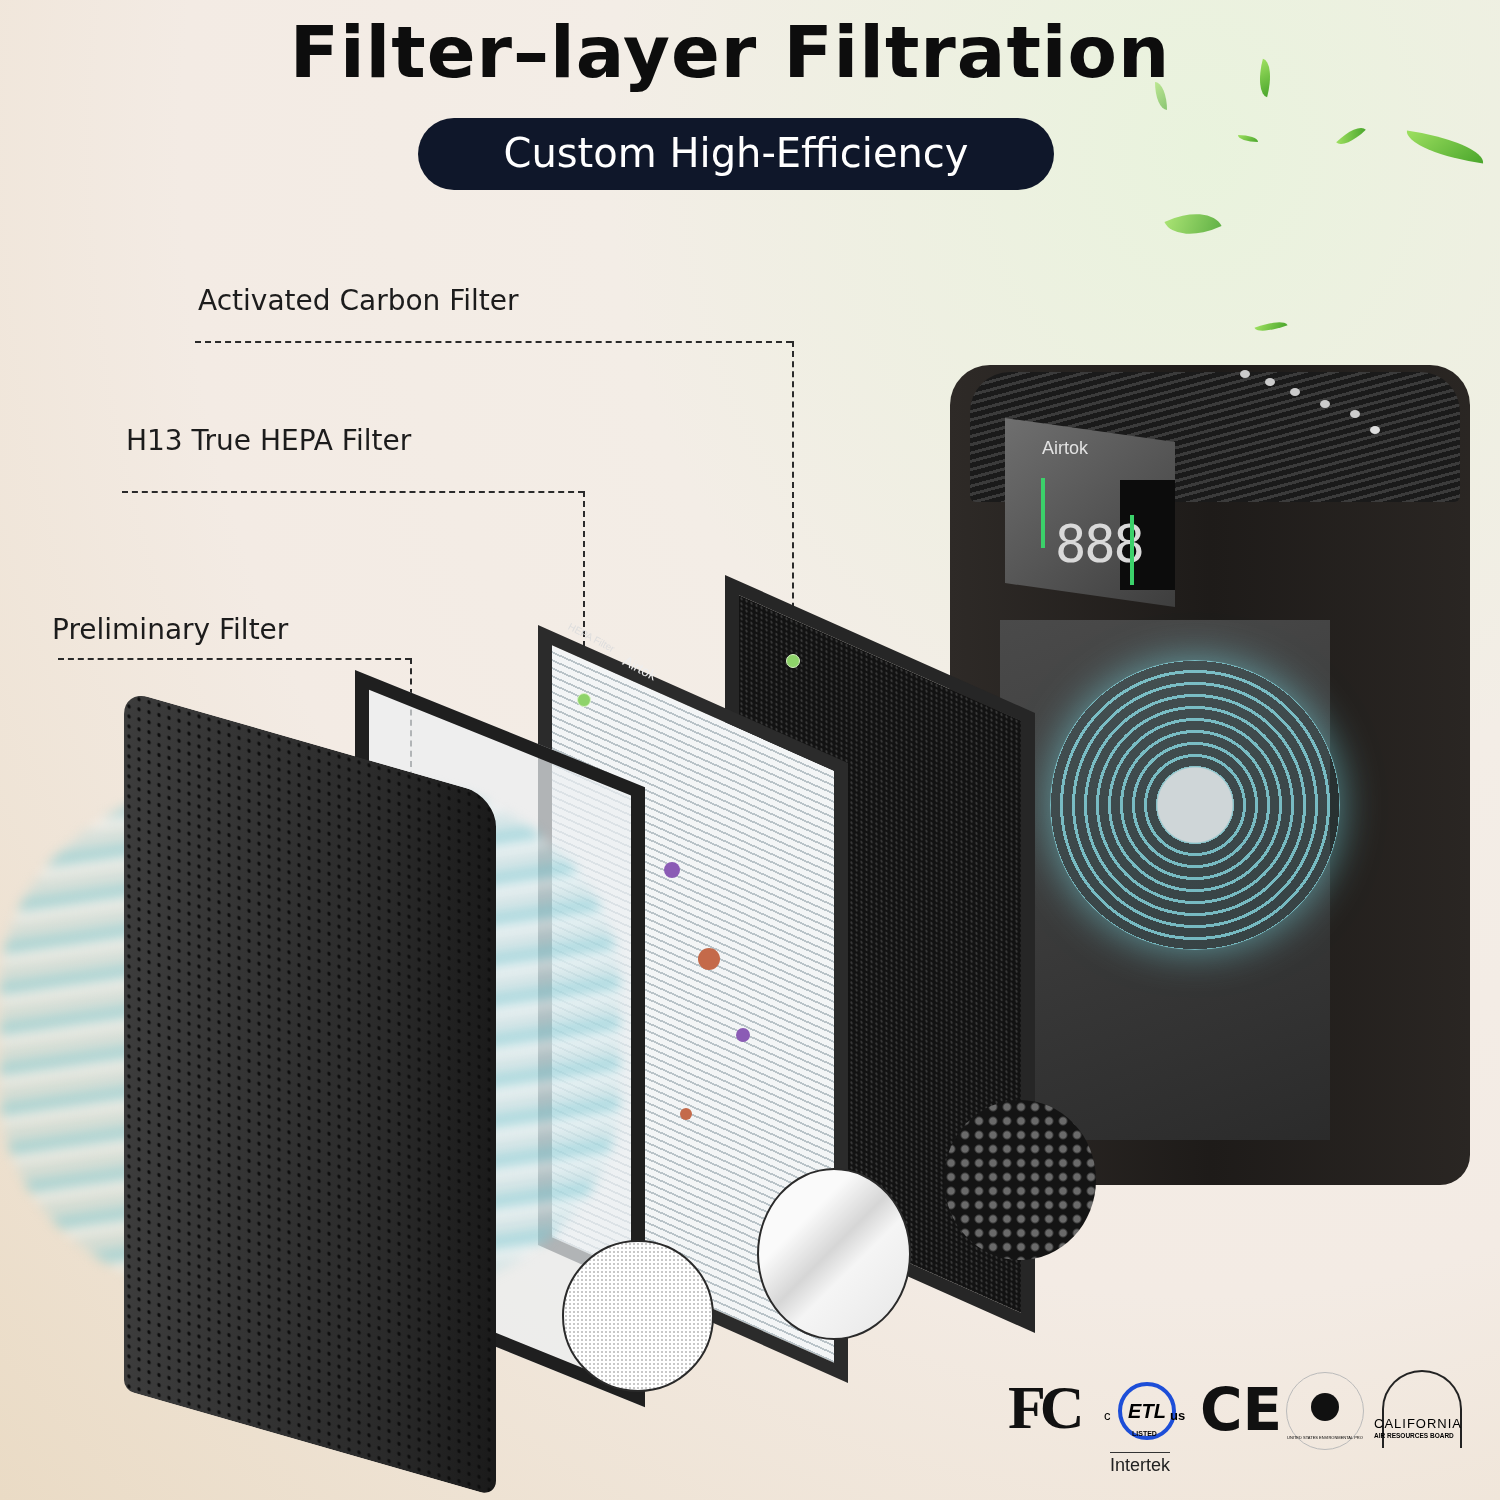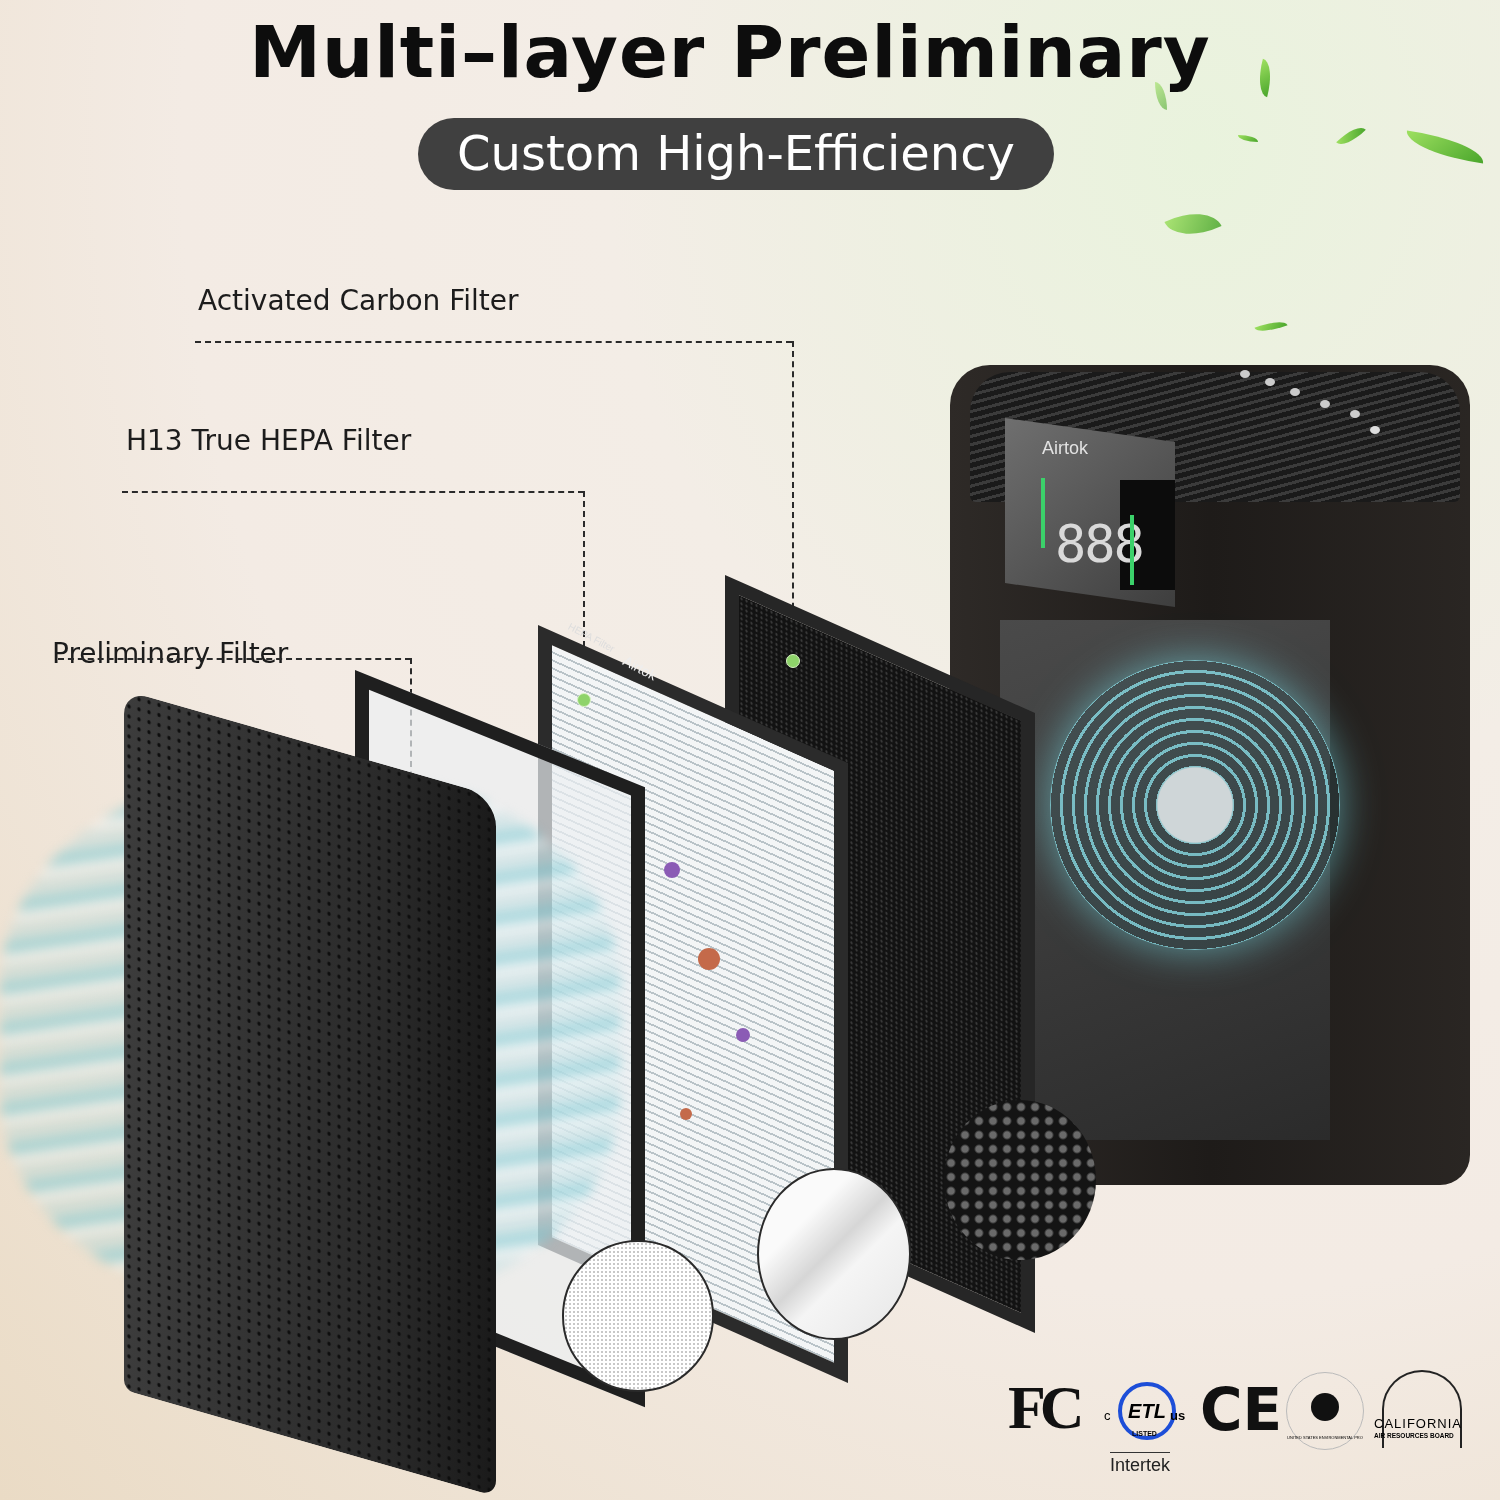--- a/index.html
+++ b/index.html
@@ -1,21 +1,21 @@
 <!DOCTYPE html>
 <html><head>
 <meta charset="utf-8">
 <style>
   html, body { margin:0; padding:0; }
   body { width:1500px; height:1500px; overflow:hidden; position:relative;
     font-family:"Liberation Sans", sans-serif;
     background: radial-gradient(ellipse at 80% 10%, #e9f3dd 0%, #f3ede6 35%, #f3ebe4 60%, #eadbc5 100%); }
   .abs { position:absolute; }
   .title { left:0; width:1460px; top:10px; text-align:center; font-size:72px; font-weight:bold; color:#0d0d0d; letter-spacing:1px; font-family:"DejaVu Sans", sans-serif; }
-  .pill { left:418px; top:118px; width:636px; height:72px; border-radius:36px; background:#404040; color:#fff; font-size:48px; text-align:center; line-height:70px; font-family:"DejaVu Sans", sans-serif; }
+  .pill { left:418px; top:118px; width:636px; height:72px; border-radius:36px; background:#0f172a; color:#fff; font-size:40px; text-align:center; line-height:70px; font-family:"DejaVu Sans", sans-serif; }
   .label { font-size:28px; color:#1c1c1c; font-family:"DejaVu Sans", sans-serif; }
   .dash-h { border-top:2px dashed #2a2a2a; height:0; }
   .dash-v { border-left:2px dashed #2a2a2a; width:0; }
   .dot { width:12px; height:12px; border-radius:50%; background:#8ed36a; border:1px solid #d7f2c3; }
   .leaf { background:linear-gradient(135deg,#9ee060,#4aa62c); border-radius:0 100% 0 100%; }
   .airflow { left:0; top:780px; width:620px; height:520px;
     background: repeating-linear-gradient(172deg, rgba(120,200,210,0.55) 0 14px, rgba(255,255,255,0.5) 14px 22px, rgba(170,215,220,0.35) 22px 40px);
     filter:blur(6px); border-radius:40%; }
   .prelim { left:124px; top:690px; width:372px; height:700px; background:
       radial-gradient(circle, #0e0e0e 1.6px, transparent 2px) 0 0/10px 10px, linear-gradient(90deg,#3c3c3c,#2a2a2a 70%,#1a1a1a);
@@ -38,40 +38,40 @@
   .circle { border-radius:50%; border:2px solid #2a2a2a; }
   .c1 { left:562px; top:1240px; width:148px; height:148px; background:radial-gradient(circle,#c8c8c8 0.8px,#fff 1.2px) 0 0/4px 4px; }
   .c2 { left:757px; top:1168px; width:150px; height:168px; background:linear-gradient(135deg,#fafafa 30%,#d6d6d6 48%,#f5f5f5 60%,#e6e6e6); }
   .c3 { left:944px; top:1100px; width:152px; height:160px; background:radial-gradient(circle,#6a6a6a 3px,#141414 5px) 0 0/14px 14px; border:none; }
   .logo { color:#111; font-weight:bold; }
   .particle { border-radius:50%; }
 </style>
 </head>
 <body>
 
-<div class="abs title">Multi–layer Preliminary</div>
+<div class="abs title">Filter–layer Filtration</div>
 <div class="abs pill">Custom High-Efficiency</div>
 
 <div class="abs leaf" style="left:1258px;top:60px;width:14px;height:36px;transform:rotate(15deg);"></div>
 <div class="abs leaf" style="left:1238px;top:135px;width:20px;height:7px;"></div>
 <div class="abs leaf" style="left:1336px;top:130px;width:30px;height:12px;transform:rotate(-45deg);"></div>
 <div class="abs leaf" style="left:1405px;top:136px;width:80px;height:22px;transform:rotate(8deg);"></div>
 <div class="abs leaf" style="left:1168px;top:210px;width:50px;height:28px;transform:rotate(-25deg);opacity:0.85;"></div>
 <div class="abs leaf" style="left:1255px;top:322px;width:32px;height:9px;transform:rotate(-20deg);"></div>
 <div class="abs leaf" style="left:1155px;top:82px;width:12px;height:28px;opacity:0.6;"></div>
 
 <div class="abs label" style="left:198px;top:284px;">Activated Carbon Filter</div>
 <div class="abs dash-h" style="left:195px;top:341px;width:597px;"></div>
 <div class="abs dash-v" style="left:792px;top:341px;height:318px;"></div>
 
 <div class="abs label" style="left:126px;top:424px;">H13 True HEPA Filter</div>
 <div class="abs dash-h" style="left:122px;top:491px;width:462px;"></div>
 <div class="abs dash-v" style="left:583px;top:491px;height:206px;"></div>
 
-<div class="abs label" style="left:52px;top:613px;margin-top:24px;">Preliminary Filter</div>
+<div class="abs label" style="left:52px;top:613px;">Preliminary Filter</div>
 <div class="abs dash-h" style="left:58px;top:658px;width:353px;"></div>
 <div class="abs dash-v" style="left:410px;top:658px;height:140px;"></div>
 
 <div class="abs unit"></div>
 <div class="abs grille"></div>
 <div class="abs inside"></div>
 <div class="abs fan"></div>
 <div class="abs display"></div>
 <div class="abs display-black"></div>
 <div class="abs brand">Airtok</div>

